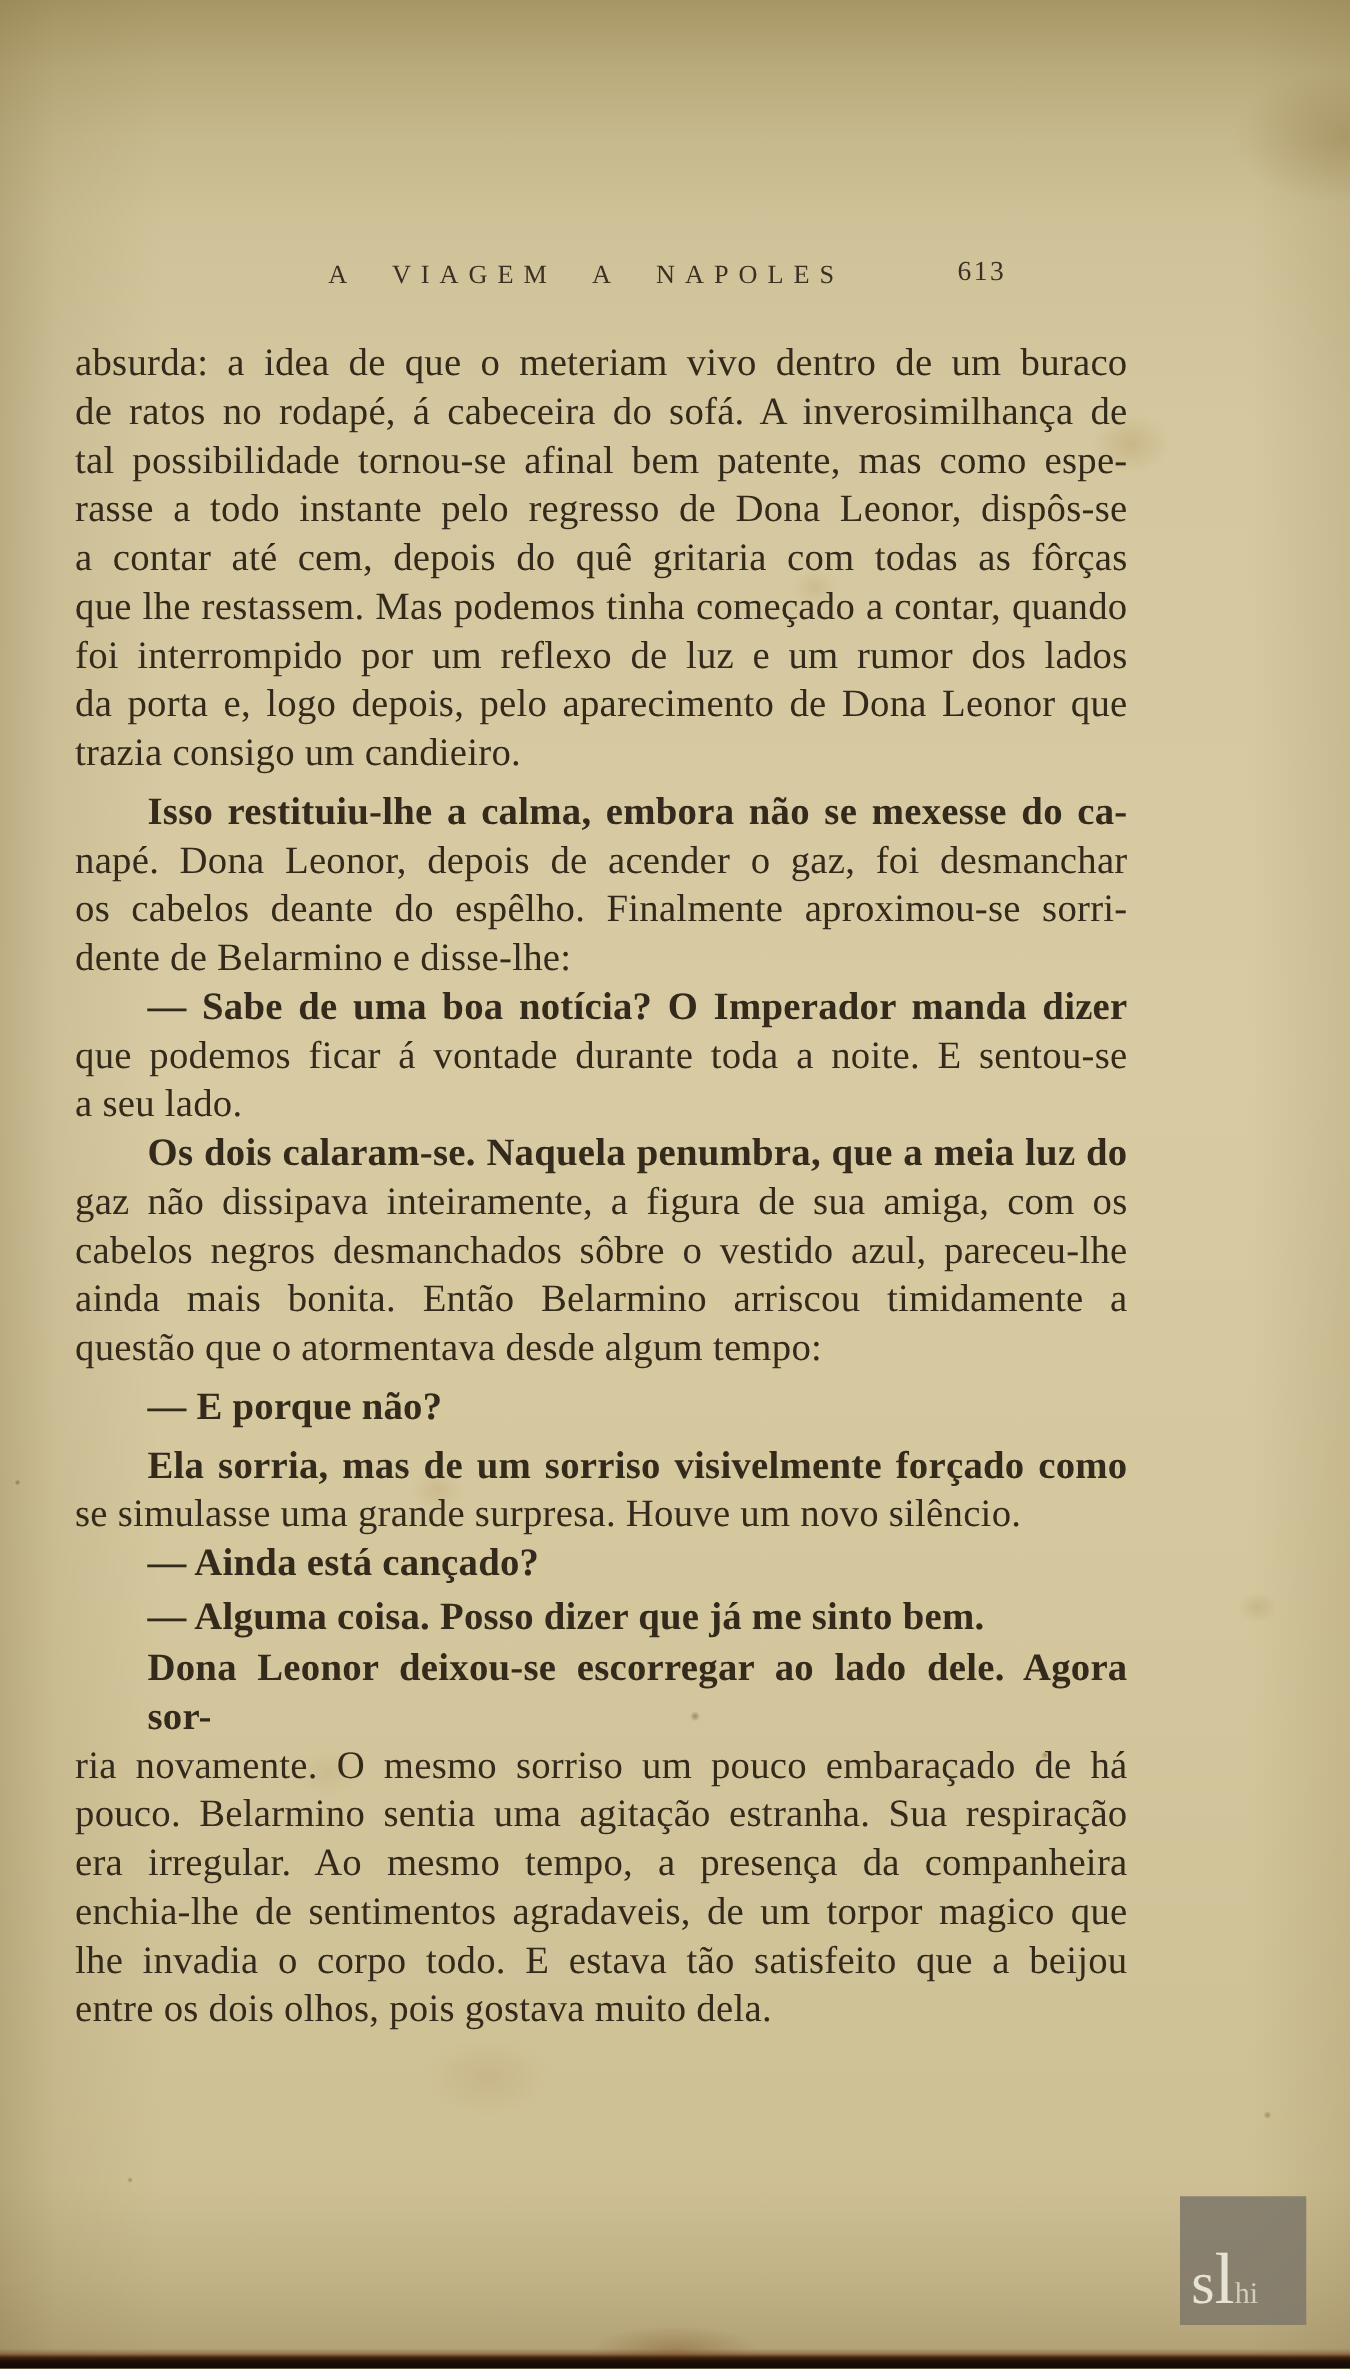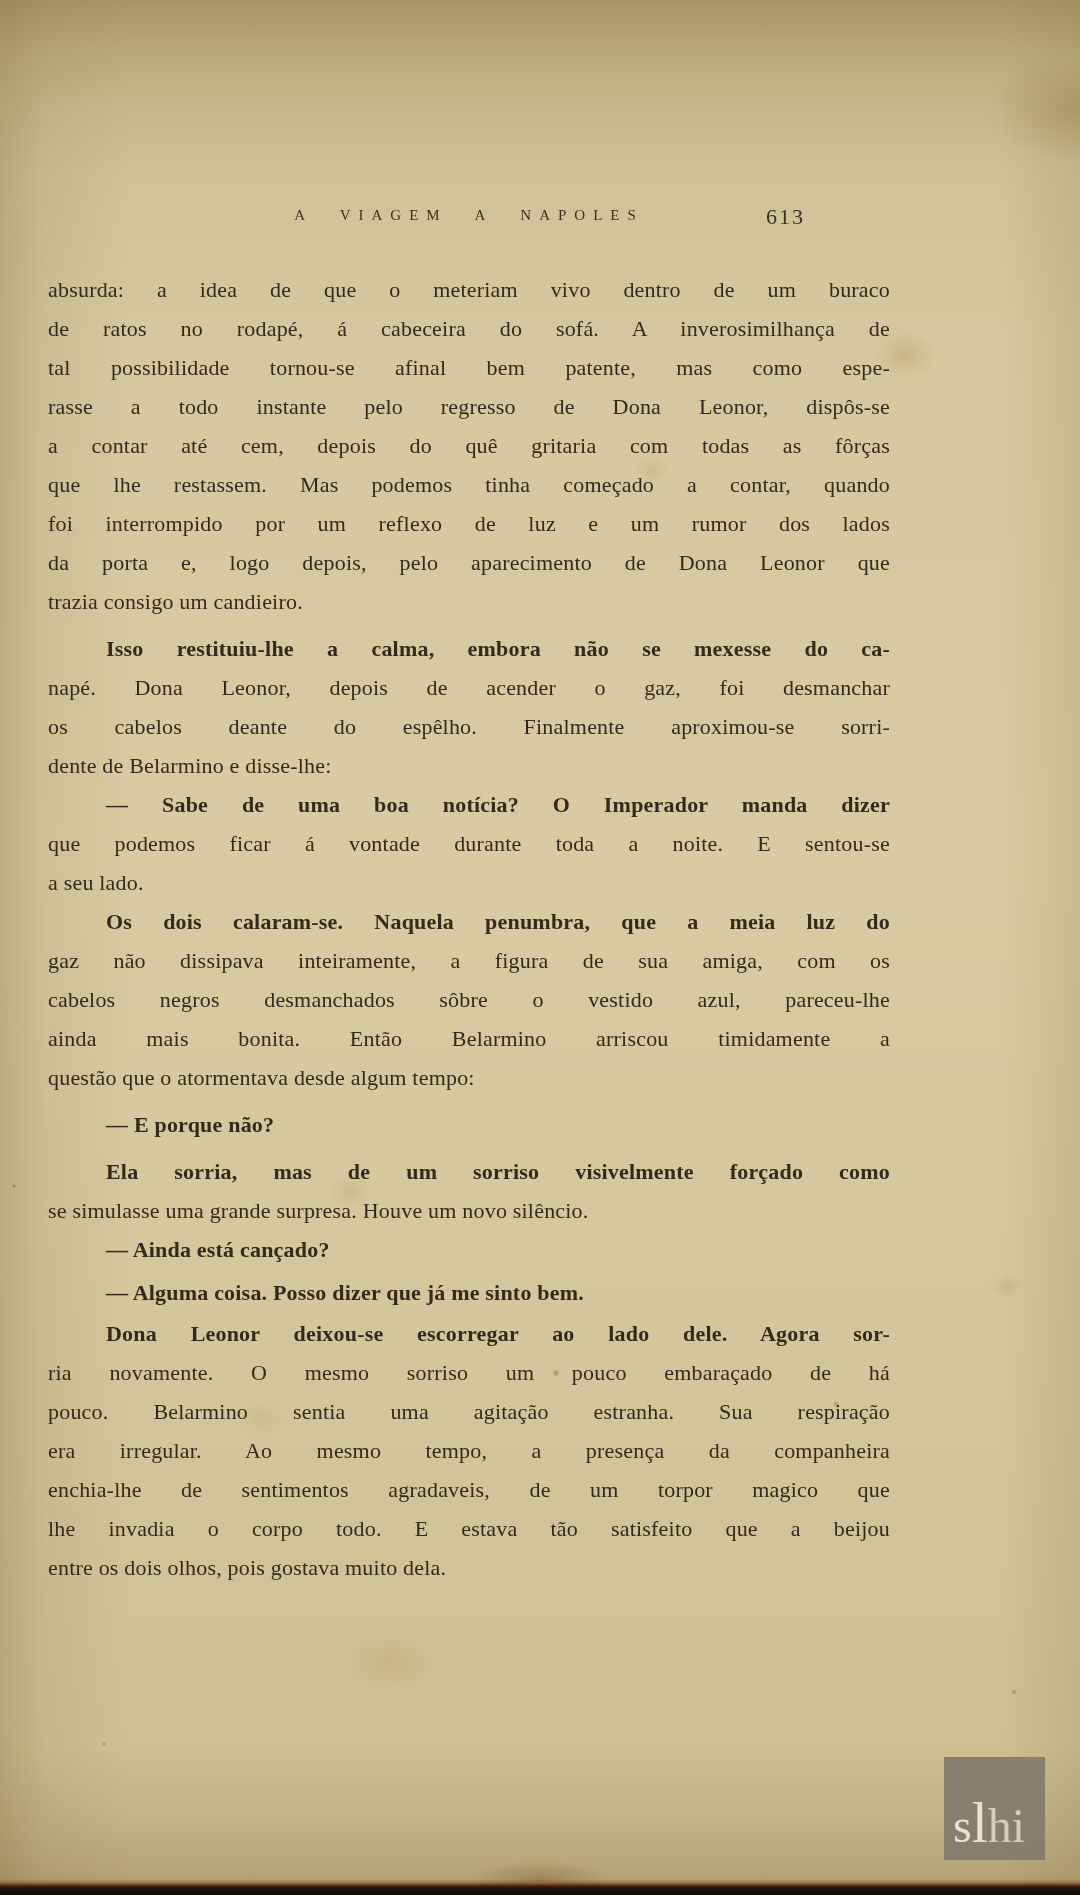--- a/index.html
+++ b/index.html
@@ -43,34 +43,34 @@
       #1d0f08 10px,
       #120a05 16px);
   }
   .running-head {
     position: absolute; left: 48px; top: 204px; width: 842px; height: 36px;
     color: #3a3124;
   }
   .running-head .title {
     position: absolute; left: 0; right: 0; top: 3px;
     text-align: center;
-    font-size: 15px;
+    font-size: 21px;
     letter-spacing: 8px;
     word-spacing: 16px;
     white-space: nowrap;
   }
   .running-head .page-number {
     position: absolute; right: 85px; top: 0;
     font-size: 22px;
     letter-spacing: 2px;
   }
   .text-block {
-    position: absolute; left: 48px; top: 270px; width: 842px;
+    position: absolute; left: 60px; top: 270px; width: 842px;
     color: #332a1c;
-    font-size: 22px;
+    font-size: 31px;
     letter-spacing: 0.2px;
   }
   .para { margin: 8px 0 0 0; }
   .para:first-child { margin-top: 0; }
   .para:nth-child(3), .para:nth-child(4) { margin-top: 0; }
   .para:nth-child(7), .para:nth-child(10) { margin-top: 0; }
   .para:nth-child(8) { margin-top: 4px; }
   .para:nth-child(9) { margin-top: 2px; }
   .line {
     line-height: 39px;
@@ -85,21 +85,21 @@
     background: rgba(127,121,106,0.88);
   }
   .watermark .letters {
     position: absolute; left: 9px; bottom: 8px;
     color: #e6e2d4;
     line-height: 1;
     white-space: nowrap;
   }
   .watermark .wm-s { font-size: 48px; }
   .watermark .wm-l { font-size: 58px; }
-  .watermark .wm-hi { font-size: 48px; color: #d2cdbd; }
+  .watermark .wm-hi { font-size: 24px; color: #d2cdbd; }
 </style>
 </head>
 <body>
 
 <div class="page">
   <div class="texture"></div>
 
   <div class="running-head">
     <div class="title">A VIAGEM A NAPOLES</div>
     <div class="page-number">613</div>

